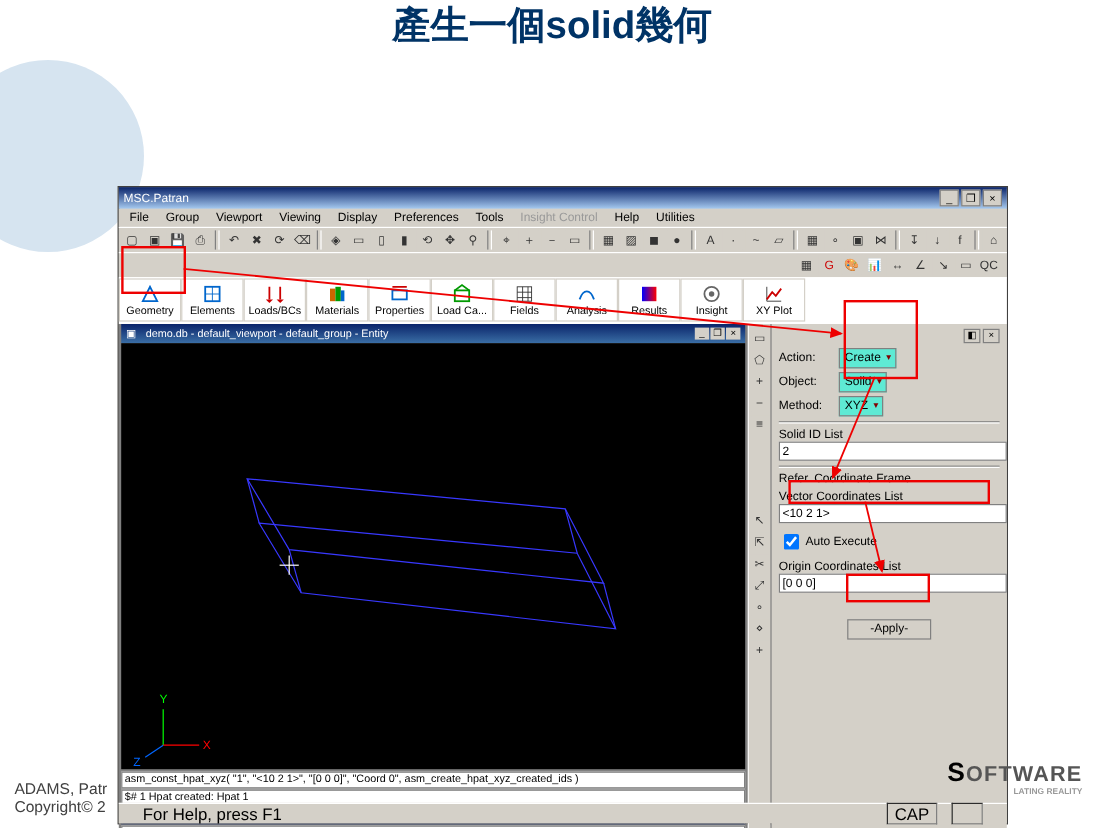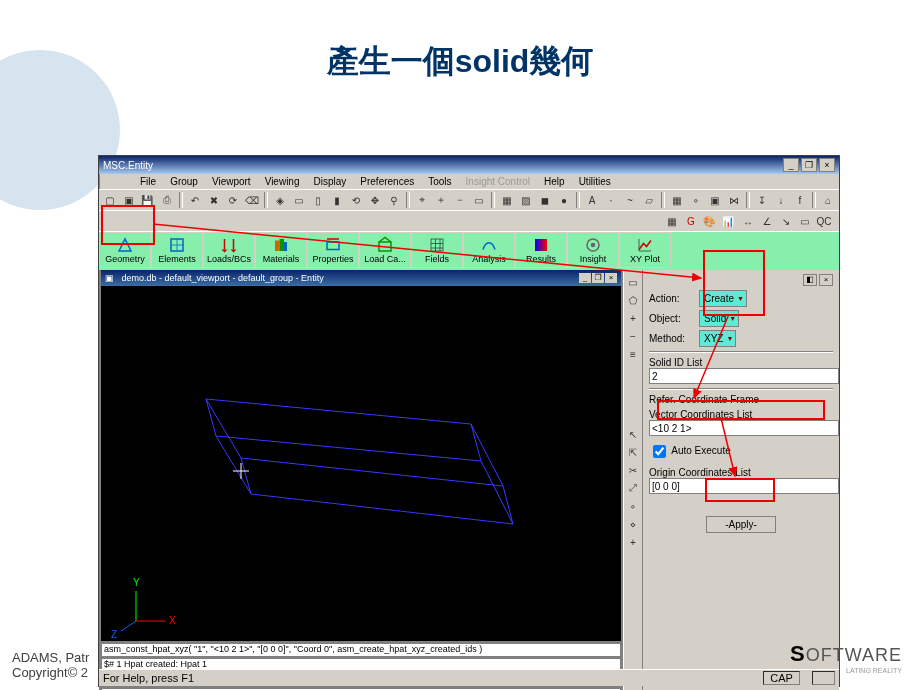--- a/index.html
+++ b/index.html
@@ -13,43 +13,43 @@
   width: 920px;
   height: 690px;
   position: relative;
   background: #fff;
 }
 .slide-title {
   text-align: center;
   font-size: 32px;
   font-weight: bold;
   color: #003366;
-  padding-top: 40px;
 }
 .bg-circle {
   position: absolute;
   left: -40px; top: 50px;
   width: 160px; height: 160px;
   background: #d6e4f0;
   border-radius: 50%;
   z-index: 0;
 }
 .footer {
   position: absolute;
   left: 12px; bottom: 10px;
   color: #404040;
   font-size: 13px;
 }
 .software-logo {
   position: absolute;
-  right: 18px; bottom: 16px;
+  right: 18px; bottom: 26px;
   font-family: Arial;
   font-size: 18px;
   letter-spacing: 1px;
   color: #555;
+  font-weight: bold;
 }
 .software-logo b { color:#000; }
 
 
 .app {
   position: absolute;
   left: 98px; top: 155px;
   width: 740px; height: 530px;
   background: #d4d0c8;
   border: 1px solid #404040;
@@ -67,41 +67,40 @@
 .titlebar .spacer{flex:1}
 .titlebar .winbtn{
   width:14px;height:12px;background:#d4d0c8;color:#000;font-size:9px;
   text-align:center;line-height:12px;margin-left:2px;border:1px solid #808080;
 }
 .menubar {
   display:flex; gap:4px;
   padding: 1px 4px;
   font-size:10px; color:#000;
   background:#d4d0c8;
-  margin-left:32px;
 }
 .menubar span{padding:1px 5px;}
 .menubar span.dim{color:#999}
 .toolbar-row {
   display:flex; align-items:center;
   background:#d4d0c8;
   border-top:1px solid #fff;
   padding:1px 2px;
   gap:1px;
 }
 .tbtn {
   width:16px;height:16px;
   border:1px solid #d4d0c8;
   display:flex;align-items:center;justify-content:center;
   font-size:10px;color:#333;
 }
 .divider{width:2px;height:16px;border-left:1px solid #808080;border-right:1px solid #fff;margin:0 2px}
 .big-toolbar{
   display:flex;gap:0;
-  background:#86efac;border-top:1px solid #fff;padding-bottom:2px;
+  background:#ffffff;border-top:1px solid #fff;padding-bottom:2px;
 }
 .bigbtn{
   width:50px;height:34px;border:1px solid #d4d0c8;
   display:flex;flex-direction:column;align-items:center;justify-content:center;
   font-size:9px;color:#000;
 }
 .bigbtn svg{width:18px;height:18px}
 
 
 .workspace{
@@ -153,42 +152,42 @@
 .cmd-area{
   position:absolute;left:2px;bottom:20px;right:210px;
 }
 .cmd-line{
   background:#fff;border:1px solid #808080;height:12px;font-size:9px;padding:0 2px;
   color:#000;white-space:nowrap;overflow:hidden;margin-bottom:1px;
 }
 .cmd-line.sel{background:#0a246a;color:#fff}
 .statusbar{
   position:absolute;left:0;right:0;bottom:0;height:16px;
-  background:#d4d0c8;border-top:1px solid #fff;font-size:11px;
-  display:flex;align-items:center;padding:0 4px;
+  background:#d4d0c8;border-top:1px solid #fff;font-size:14px;
+  display:flex;align-items:center;padding:0 20px;
 }
 .statusbar .spacer{flex:1}
 .statusbar .cell{border:1px inset #808080;padding:0 6px;margin-left:12px}
 
 
 .redbox{position:absolute;border:2px solid #e00;pointer-events:none}
 .redarrow{position:absolute;pointer-events:none}
 
 </style>
 </head>
 <body>
 
 <div class="slide">
   <div class="bg-circle"></div>
   <div class="slide-title">產生一個solid幾何</div>
 
   <div class="app">
 
     <div class="titlebar">
-      <span>MSC.Entity</span>
+      <span>MSC.Patran</span>
       <span class="spacer"></span>
       <span class="winbtn">_</span>
       <span class="winbtn">❐</span>
       <span class="winbtn">×</span>
     </div>
 
     <div class="menubar">
       <span>File</span>
       <span>Group</span>
       <span>Viewport</span>

